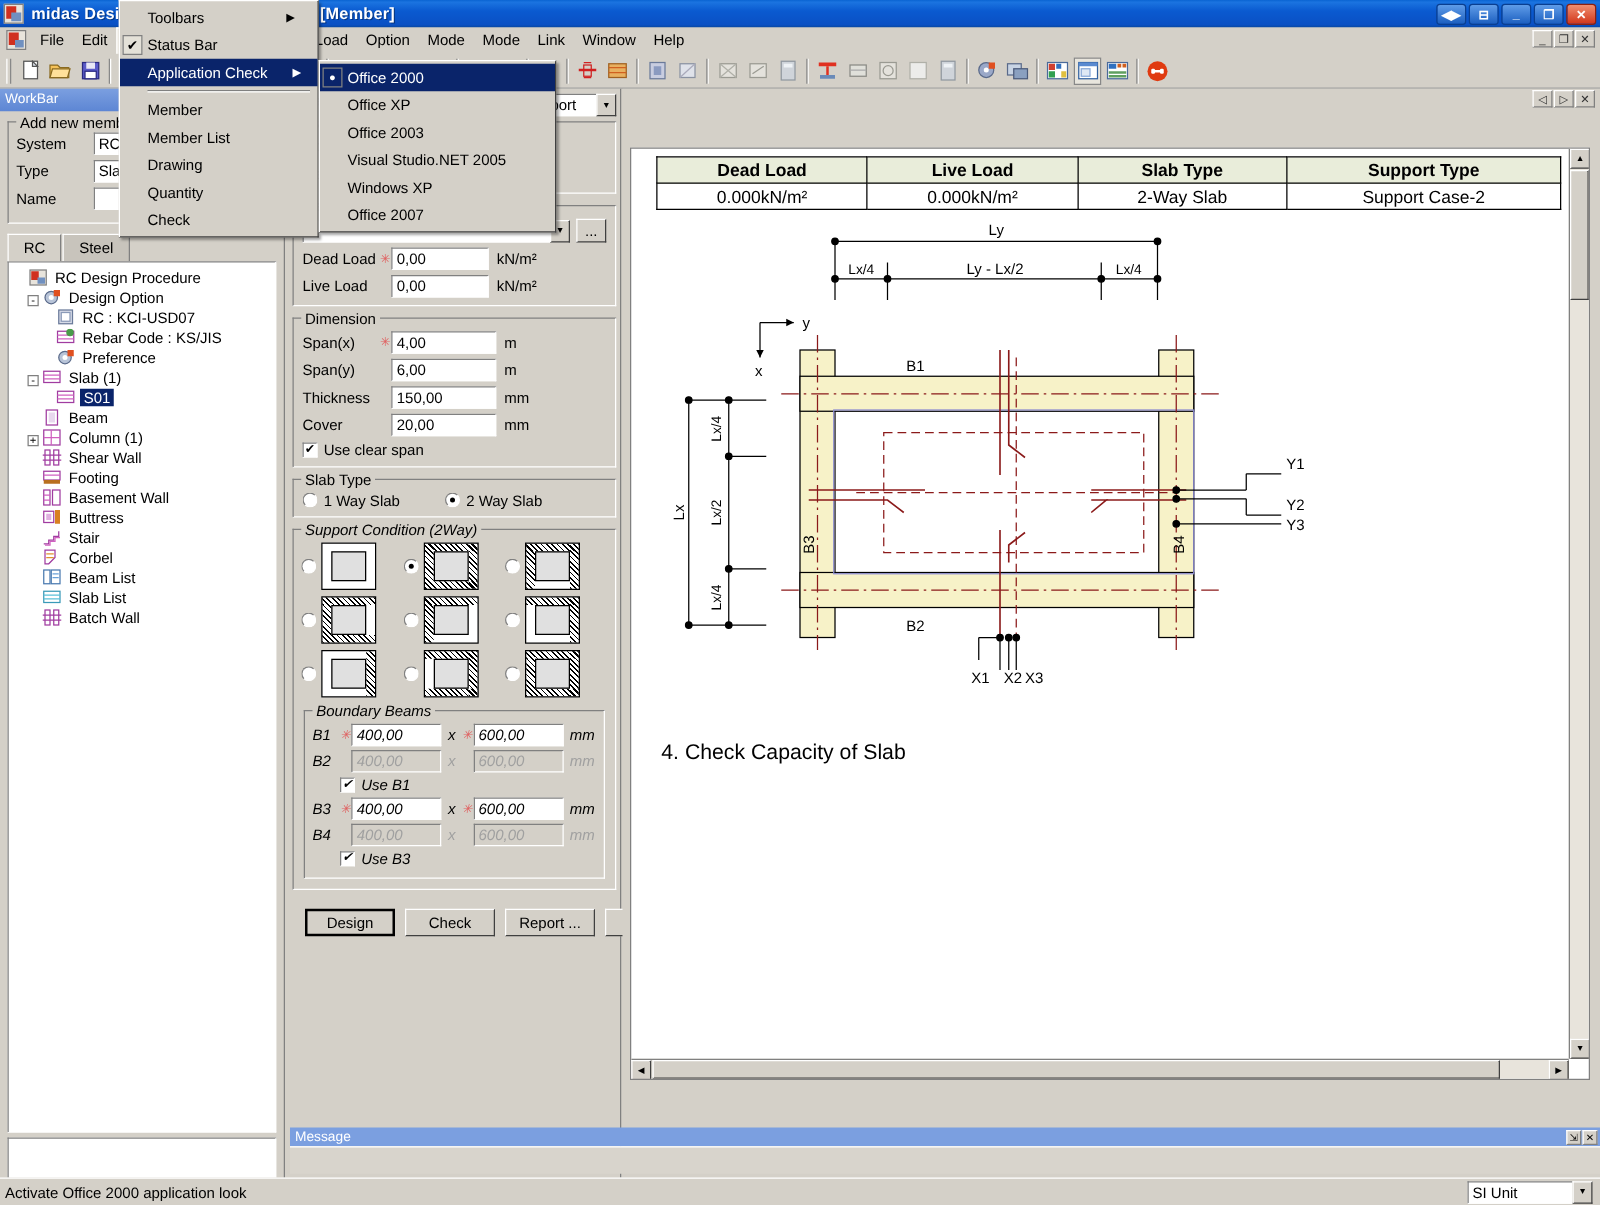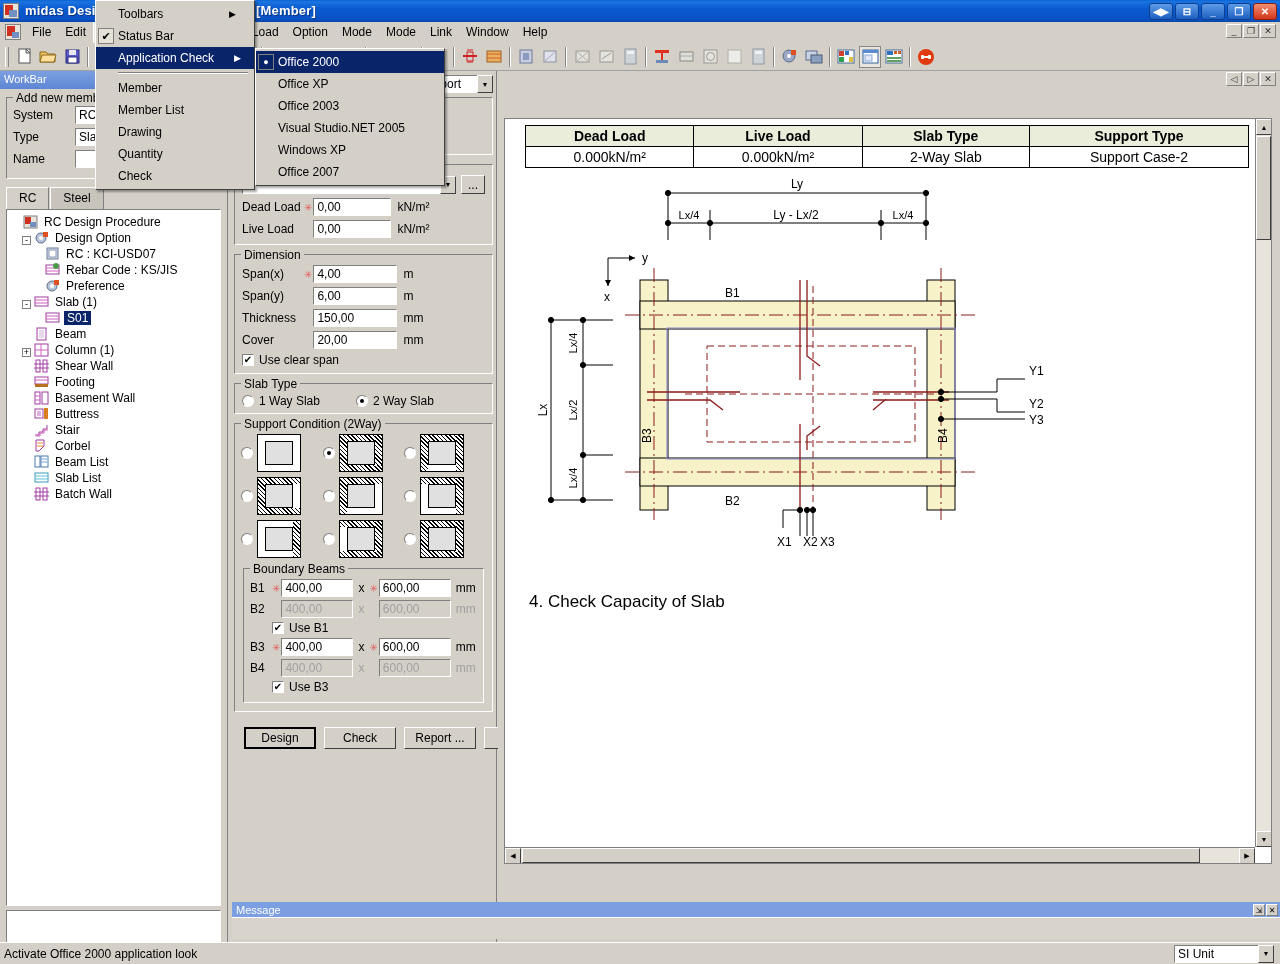--- a/index.html
+++ b/index.html
@@ -852,29 +852,29 @@
           </div>
         </div>
       <div class="frow" style="margin-bottom:0">
         <span class="chk">✔</span>
         <span style="margin-left:5px">Use clear span</span>
       </div>
     </div>
 
     <div class="grp" style="padding-bottom:5px">
       <span class="lg">Slab Type</span>
-      <div style="display:flex;align-items:center;">
+      <div style="display:flex;align-items:flex-start;">
         <span class="radio"></span>
         <span style="margin-left:5px">1 Way Slab</span>
         <span class="radio on" style="margin-left:36px"></span>
         <span style="margin-left:5px">2 Way Slab</span>
       </div>
     </div>
 
-    <div class="grp" style="padding:10px 6px 6px;">
+    <div class="grp" style="padding:10px 6px 6px;font-style:italic;">
       <span class="lg">Support Condition (2Way)</span>
       <div id="sup-grid" style="display:grid;grid-template-columns:1fr 1fr 1fr;gap:5px 0;">
           <div class="supcell">
             <span class="radio"></span>
             <div class="supimg">
               <div class="supinner"></div>
             </div>
           </div>
           <div class="supcell">
             <span class="radio on"></span>

